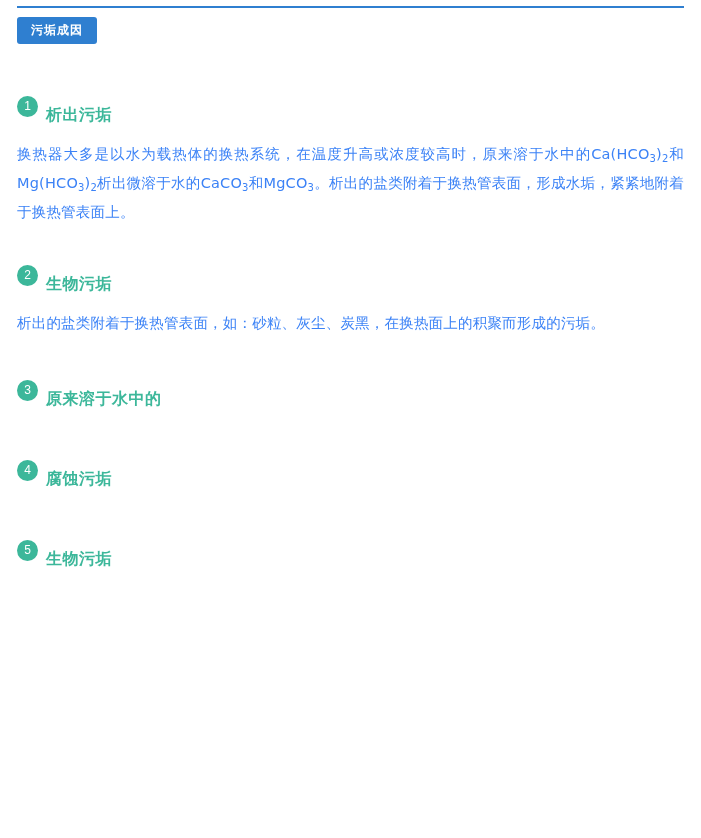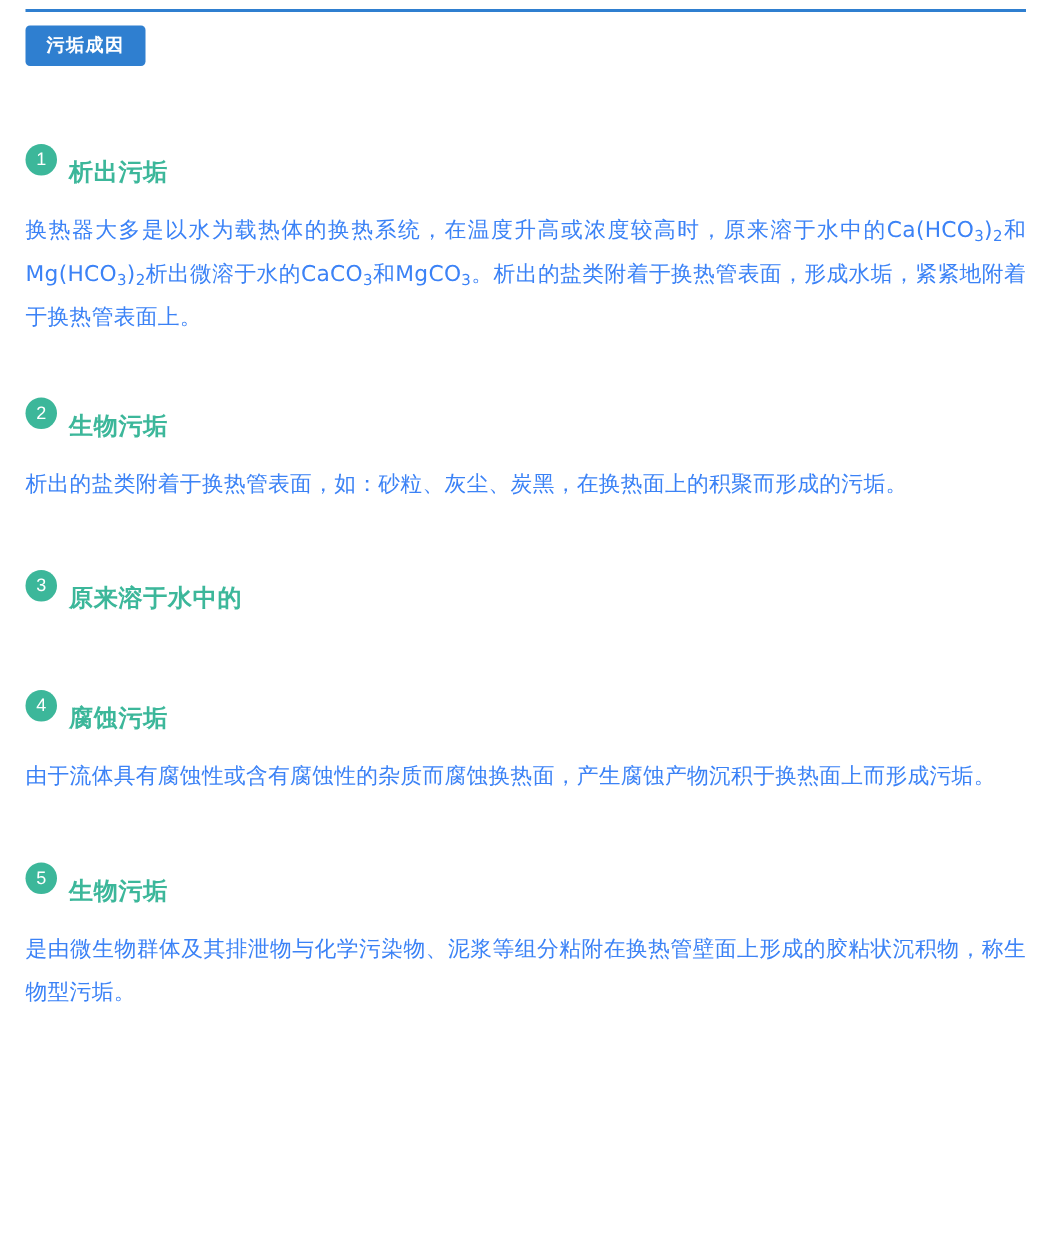--- a/index.html
+++ b/index.html
@@ -134,27 +134,25 @@
       </div>
     </div>
 
     <div class="gap-3"></div>
 
     <div class="section">
       <div class="section-head">
         <div class="num-circle">4</div>
         <div class="sec-title">腐蚀污垢</div>
       </div>
-      <div class="para">由于流体具有腐蚀性或含有腐蚀性的杂质而腐蚀换热面，产生腐蚀产物沉积于换热面上而形成污垢。</div>
     </div>
 
     <div class="gap-4"></div>
 
     <div class="section">
       <div class="section-head">
         <div class="num-circle">5</div>
         <div class="sec-title">生物污垢</div>
       </div>
-      <div class="para">是由微生物群体及其排泄物与化学污染物、泥浆等组分粘附在换热管壁面上形成的胶粘状沉积物，称生物型污垢。</div>
     </div>
 
   </div>
 </div>
 
 </body></html>

